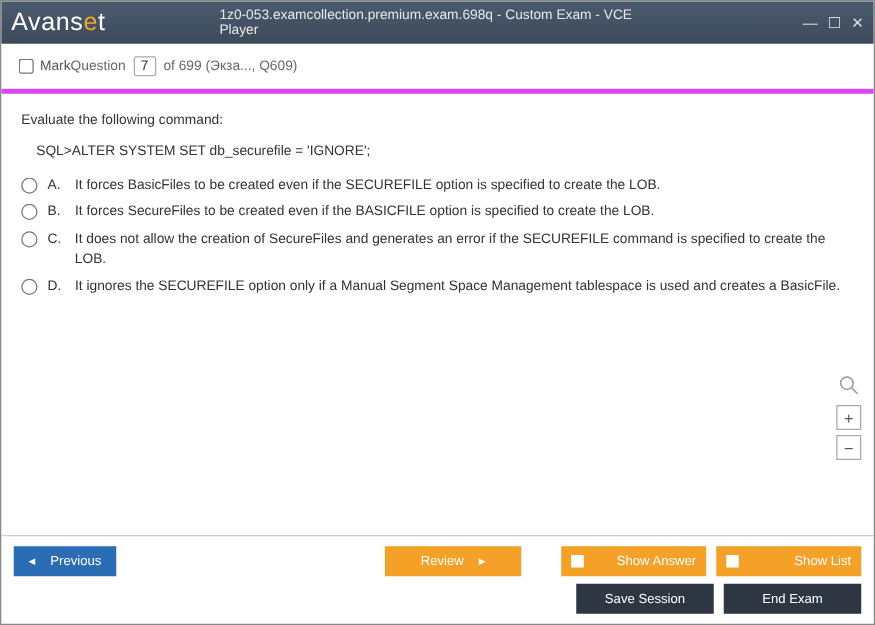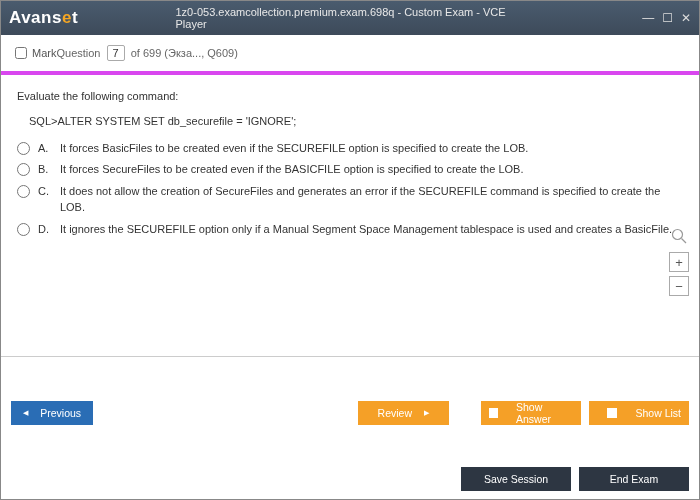--- a/index.html
+++ b/index.html
@@ -1,18 +1,18 @@
 <!DOCTYPE html>
 <html><head>
 <meta charset="utf-8">
 <style>
   * { box-sizing: border-box; margin: 0; padding: 0; }
   body { font-family: Arial, sans-serif; font-size: 11px; background: #fff; width: 700px; height: 500px; overflow: hidden; border: 1px solid #888; display: flex; flex-direction: column; }
   .title-bar { background: linear-gradient(to bottom, #4a5b6e, #3d4a5a); color: #fff; height: 34px; display: flex; align-items: center; padding: 0 8px; position: relative; }
-  .logo { font-size: 17px; font-weight: bold; letter-spacing: 0.5px; }
+  .logo { font-size: 20px; font-weight: normal; letter-spacing: 0.5px; }
   .logo .orange { color: #f5a623; }
   .title-text { position: absolute; left: 50%; transform: translateX(-50%); font-size: 11px; color: #e8e8e8; }
   .win-controls { margin-left: auto; display: flex; gap: 8px; font-size: 12px; color: #ddd; }
   .win-controls span { cursor: pointer; }
   .question-header { display: flex; align-items: center; padding: 10px 14px; border-bottom: 4px solid #d946ef; color: #555; }
   .mark-wrap { display: flex; align-items: center; gap: 5px; }
   .mark-wrap input { width: 12px; height: 12px; }
   .q-center { flex: 1; text-align: left; color: #666; }
   .q-num-box { display: inline-block; border: 1px solid #aaa; padding: 1px 5px; border-radius: 2px; margin: 0 3px; color: #333; }
   .content { flex: 1; padding: 14px 16px; color: #333; position: relative; overflow: auto; }
@@ -21,31 +21,31 @@
   .options { margin-top: 8px; }
   .opt { display: flex; align-items: flex-start; gap: 8px; margin-bottom: 5px; line-height: 1.5; }
   .opt input { margin-top: 2px; }
   .opt .letter { width: 14px; }
   .zoom-controls { position: absolute; right: 10px; bottom: 60px; display: flex; flex-direction: column; gap: 4px; align-items: center; }
   .zoom-btn { width: 20px; height: 20px; border: 1px solid #aaa; background: #fff; display:flex; align-items:center; justify-content:center; font-size: 13px; color:#555; cursor:pointer; }
   .mag { width: 16px; height: 16px; color:#999; margin-bottom: 4px; }
   .footer { border-top: 1px solid #ccc; padding: 8px 10px; }
   .btn-row { display: flex; gap: 8px; margin-bottom: 6px; }
   .btn-row.first { justify-content: flex-start; }
-  .btn { height: 20px; display: inline-flex; align-items: center; justify-content: center; font-size: 10.5px; color: #fff; cursor: pointer; padding: 12px 8px; position: relative; margin-top: 36px; }
+  .btn { height: 20px; display: inline-flex; align-items: center; justify-content: center; font-size: 10.5px; color: #fff; cursor: pointer; padding: 12px 8px; position: relative; }
   .btn.blue { background: #2a6db5; }
   .btn.blue.dashed { outline: 1px dashed #fff; outline-offset: -3px; }
   .btn.orange { background: #f5a027; }
   .btn.dark { background: #2d3642; }
   .btn.prev, .btn.next { width: 82px; }
   .arrow-l::before { content: "◀"; font-size: 7px; margin-right: 12px; }
   .arrow-r::after { content: "▶"; font-size: 7px; margin-left: 12px; }
   .spacer { flex: 1; }
-  .btn.review { width: 91px; }
-  .btn.show-answer, .btn.show-list { width: 100px; justify-content: flex-end; }
+  .btn.review { width: 109px; }
+  .btn.show-answer, .btn.show-list { width: 116px; justify-content: space-between; }
   .btn .cb { width: 10px; height: 10px; background: #fff; margin-right: 18px; display:inline-block; }
   .btn.save, .btn.end { width: 110px; }
   .second-row { display:flex; justify-content: flex-end; gap: 8px; }
 </style>
 </head>
 <body>
 
 <div class="title-bar">
   <span class="logo">
     <span>Avans</span><span class="orange">e</span><span>t</span>

